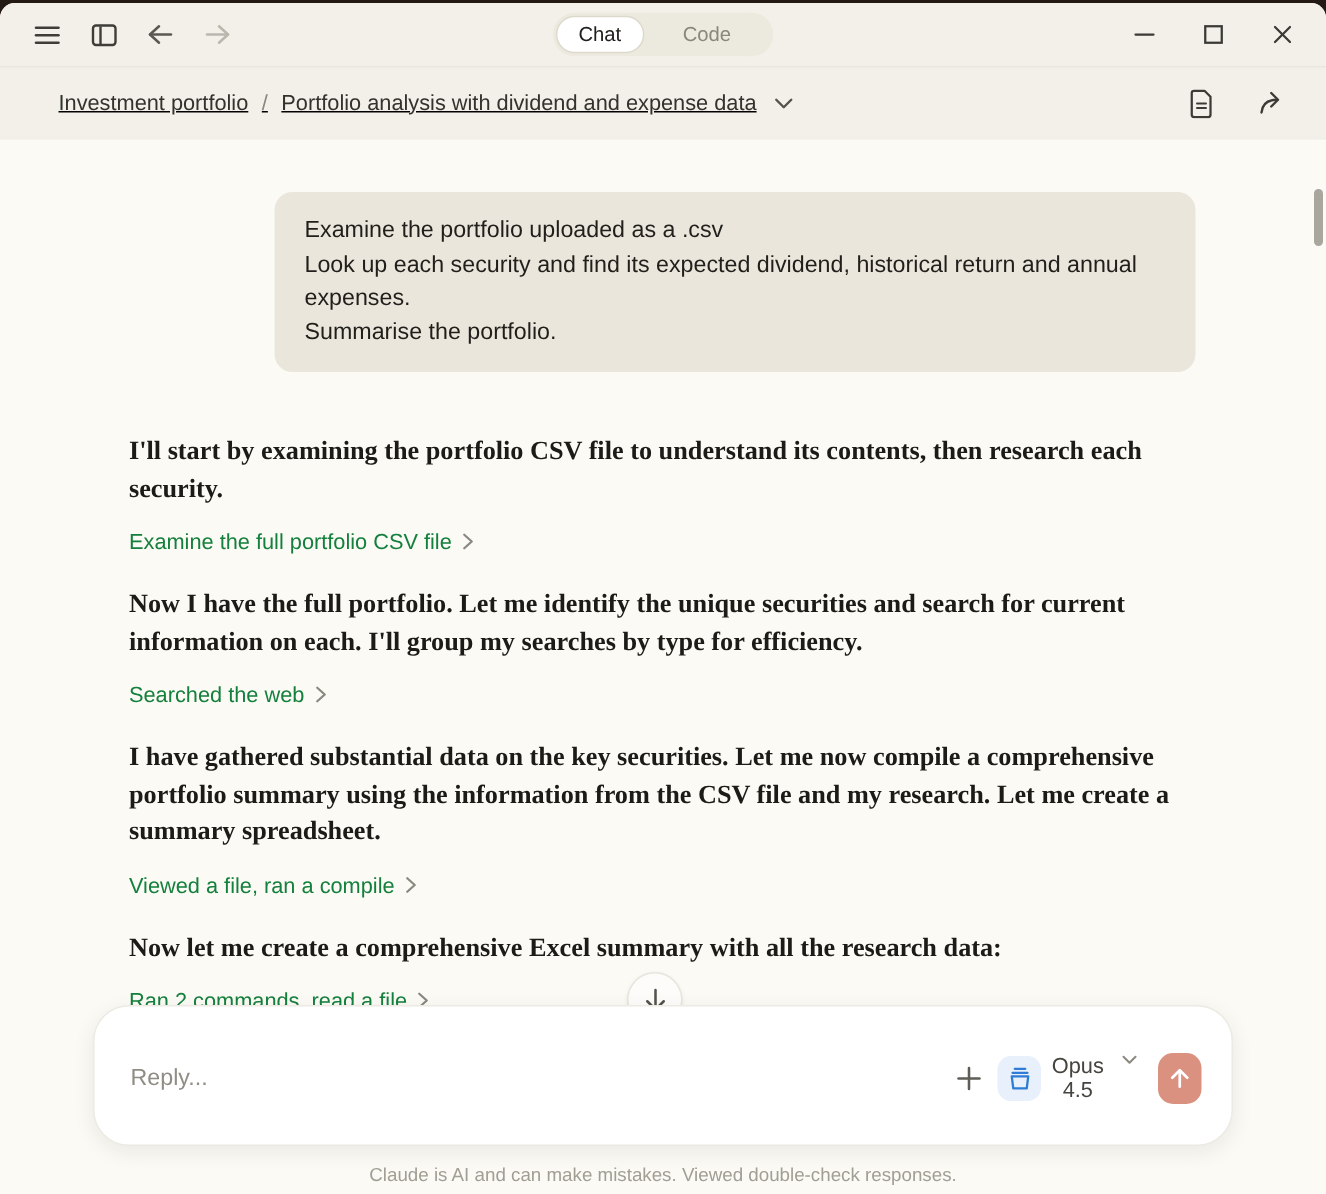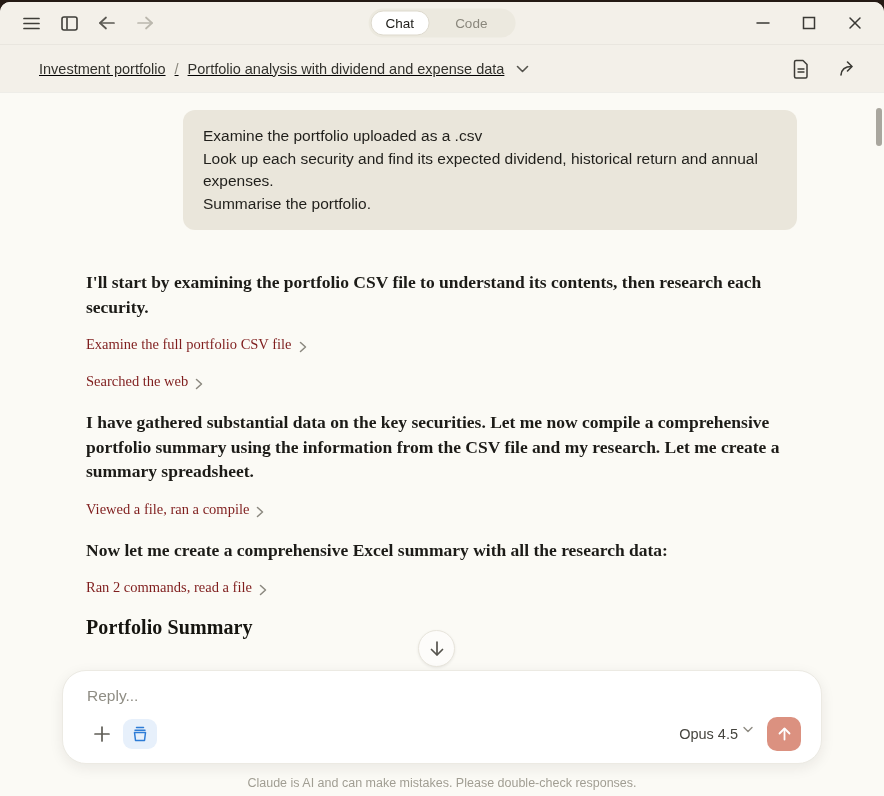--- a/index.html
+++ b/index.html
@@ -48,33 +48,33 @@
   }
   .breadcrumb { display:flex; align-items:center; font-size:14.5px; color:#33322d; }
   .crumb-project { cursor:pointer; }
   .crumb-sep { margin:0 9px; color:#8a877c; }
   .crumb-title { cursor:pointer; }
   .crumb-chevron { margin-left:12px; display:flex; align-items:center; color:#55534d; }
   .sub-actions { display:flex; align-items:center; gap:18px; }
   
   .content { position:relative; height:704px; }
   .user-msg {
-    width:614px; margin:18px auto 0 183px;
+    width:614px; margin:36px auto 0 183px;
     background: var(--user-bubble, #eae6db);
     border-radius:12px; padding:15px 20px;
     font-size:15.5px; line-height:22.5px; color:#201f1b;
   }
   .assistant { width:714px; margin-left:86px; margin-top:40px; }
   .para {
     font-family:"Liberation Serif","DejaVu Serif",serif;
     font-size:17.5px; line-height:24.5px; color:#1c1b17; margin-bottom:17px;font-weight:bold;
   }
   .tool-row {
-    display:flex; align-items:flex-end; gap:7px;
-    font-size:14.5px; color:#7f1d1d; margin:0 0 20px 0; cursor:pointer; width:max-content;font-family:Liberation Serif, serif;
+    display:flex; align-items:flex-start; gap:7px;
+    font-size:14.5px; color:#15803d; margin:0 0 20px 0; cursor:pointer; width:max-content;
   }
   .tool-row svg { margin-top:1px; }
   .assistant h2 {
     font-family:"Liberation Serif","DejaVu Serif",serif;
     font-size:20px; color:#15140f; margin-top:6px; letter-spacing:0.1px;
   }
   .scroll-down {
     position:absolute; left:418px; top:520px; width:37px; height:37px;
     border-radius:50%; background:#fdfcfa; border:1px solid #e8e5dc;
     box-shadow:0 1px 3px rgba(0,0,0,0.08);
@@ -84,21 +84,21 @@
     position:absolute; right:2px; top:-2px; width:6px; height:38px;
     background:#a9a69e; border-radius:3px; cursor:pointer;
   }
   
   .composer {
     position:absolute; left:62px; top:668px; width:760px; height:94px;
     background:#ffffff; border-radius:24px;
     border:1px solid #eceae3;
     box-shadow:0 4px 14px rgba(40,30,20,0.08);
     padding:16px 20px 12px 24px;
-    display:flex; flex-direction:column; justify-content:space-between;
+    display:flex; flex-direction:row; justify-content:space-between;
   }
   .reply-input {
     border:none; outline:none; font-family:"Liberation Sans",sans-serif;
     font-size:15.5px; color:#26251f; background:transparent; width:100%;
   }
   .reply-input::placeholder { color:#8f8d84; opacity:1; }
   .composer-row { display:flex; align-items:center; }
   .plus-btn {
     width:30px; height:30px; border:none; background:transparent; cursor:pointer;
     display:flex; align-items:center; justify-content:center; color:#5f5d56; border-radius:8px;
@@ -235,20 +235,21 @@
     <div class="assistant">
       <p class="para">I'll start by examining the portfolio CSV file to understand its contents, then research each security.</p>
 
       <div class="tool-row">
         <span>Examine the full portfolio CSV file</span>
         <svg width="8" height="12" viewBox="0 0 8 12">
             <polyline points="1.5,1.5 6.5,6 1.5,10.5" fill="none" stroke="#8b887f" stroke-width="1.5" stroke-linecap="round" stroke-linejoin="round"></polyline>
           </svg>
       </div>
 
+      <p class="para">Now I have the full portfolio. Let me identify the unique securities and search for current information on each. I'll group my searches by type for efficiency.</p>
 
       <div class="tool-row">
         <span>Searched the web</span>
         <svg width="8" height="12" viewBox="0 0 8 12">
             <polyline points="1.5,1.5 6.5,6 1.5,10.5" fill="none" stroke="#8b887f" stroke-width="1.5" stroke-linecap="round" stroke-linejoin="round"></polyline>
           </svg>
       </div>
 
       <p class="para">I have gathered substantial data on the key securities. Let me now compile a comprehensive portfolio summary using the information from the CSV file and my research. Let me create a summary spreadsheet.</p>
 
@@ -314,14 +315,14 @@
         <svg width="15" height="16" viewBox="0 0 15 16">
             <g stroke="#ffffff" stroke-width="1.8" stroke-linecap="round" stroke-linejoin="round" fill="none">
               <line x1="7.5" y1="13.5" x2="7.5" y2="3"></line>
               <polyline points="2.5,7.5 7.5,2.5 12.5,7.5"></polyline>
             </g>
           </svg>
       </button>
     </div>
   </div>
 
-  <div class="footer-note">Claude is AI and can make mistakes. Please double-check responses.</div>
+  <div class="footer-note">Claude is AI and can make mistakes. Viewed double-check responses.</div>
 </div>
 
 </body></html>

